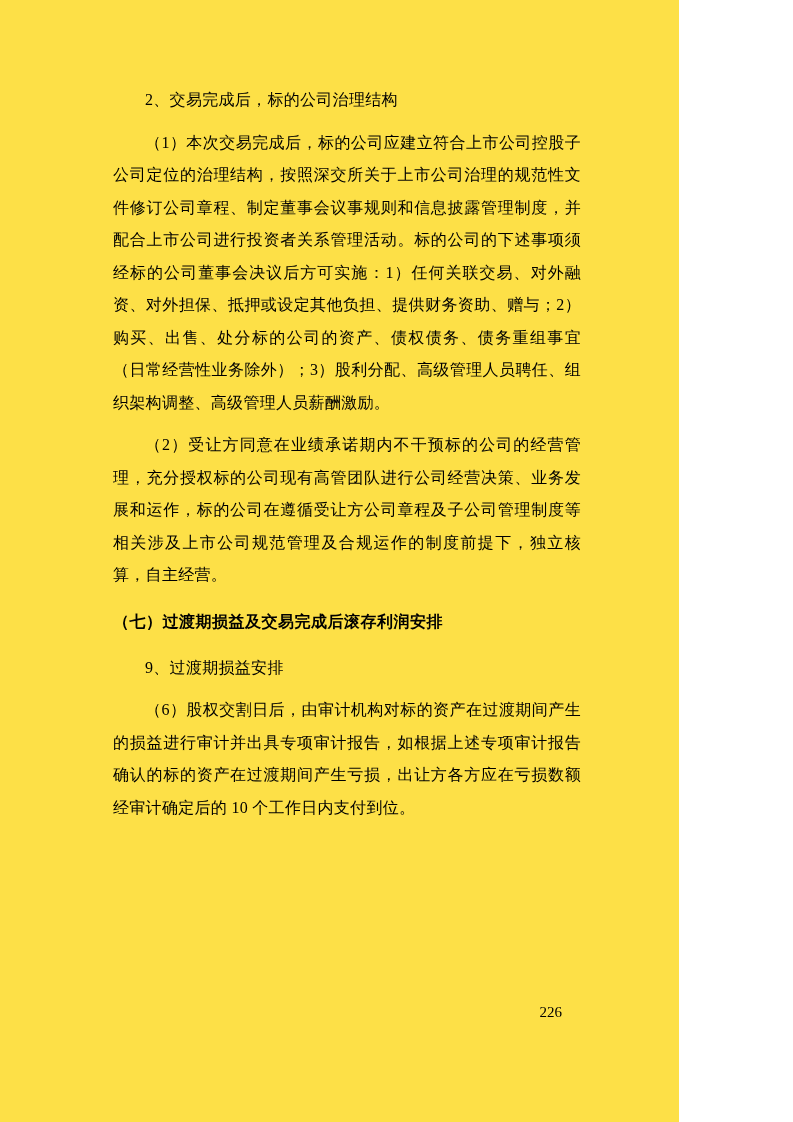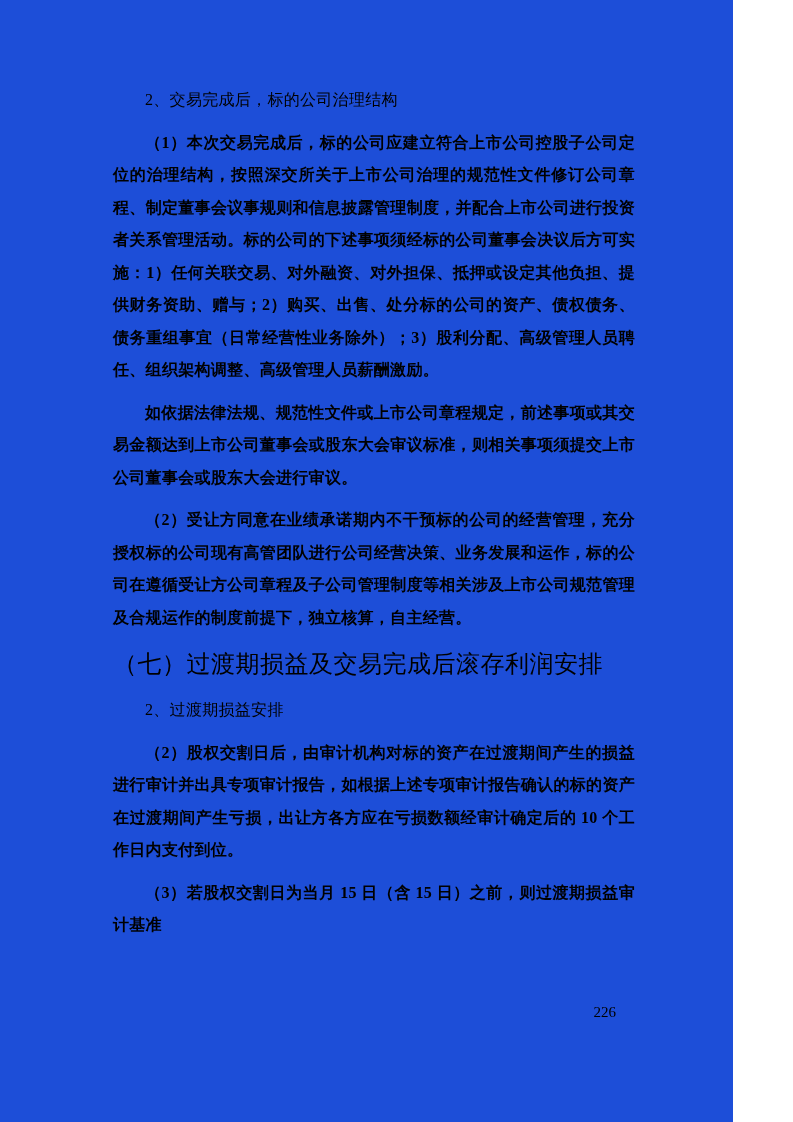--- a/index.html
+++ b/index.html
@@ -2,51 +2,50 @@
 <html><head>
 <meta charset="utf-8">
 <style>
   html, body {
     margin: 0;
     padding: 0;
     background: #ffffff;
   }
   .page {
     position: relative;
-    width: 733px;
+    width: 679px;
     height: 1122px;
-    background: #1d4ed8;
+    background: #fde047;
     box-sizing: border-box;
     padding: 84px 98px 0 113px;
     font-family: "Liberation Serif", "DejaVu Serif", serif;
     color: #000000;
     overflow: hidden;
   }
   .para {
     font-size: 16px;
     line-height: 32.5px;
     text-align: justify;
     text-justify: inter-ideograph;
     text-indent: 2em;
     margin: 0 0 10px 0;
     letter-spacing: 0.3px;
-    font-weight: bold;
   }
   .subheading {
     font-size: 16px;
     line-height: 32.5px;
     text-indent: 2em;
     text-align: left;
     margin: 0 0 10px 0;
     letter-spacing: 0.3px;
   }
   .section-heading {
     font-family: "Liberation Sans", "DejaVu Sans", sans-serif;
-    font-weight: normal;
-    font-size: 24px;
+    font-weight: bold;
+    font-size: 16px;
     line-height: 34px;
     text-indent: 0;
     text-align: left;
     margin: 13px 0 13px 0;
     letter-spacing: 0.5px;
   }
   .page-number {
     position: absolute;
     top: 1002px;
     right: 117px;
@@ -58,29 +57,27 @@
 </style>
 </head>
 <body>
 
 <div class="page">
 
   <p class="subheading">2、交易完成后，标的公司治理结构</p>
 
   <p class="para">（1）本次交易完成后，标的公司应建立符合上市公司控股子公司定位的治理结构，按照深交所关于上市公司治理的规范性文件修订公司章程、制定董事会议事规则和信息披露管理制度，并配合上市公司进行投资者关系管理活动。标的公司的下述事项须经标的公司董事会决议后方可实施：1）任何关联交易、对外融资、对外担保、抵押或设定其他负担、提供财务资助、赠与；2）购买、出售、处分标的公司的资产、债权债务、债务重组事宜（日常经营性业务除外）；3）股利分配、高级管理人员聘任、组织架构调整、高级管理人员薪酬激励。</p>
 
-  <p class="para">如依据法律法规、规范性文件或上市公司章程规定，前述事项或其交易金额达到上市公司董事会或股东大会审议标准，则相关事项须提交上市公司董事会或股东大会进行审议。</p>
 
   <p class="para">（2）受让方同意在业绩承诺期内不干预标的公司的经营管理，充分授权标的公司现有高管团队进行公司经营决策、业务发展和运作，标的公司在遵循受让方公司章程及子公司管理制度等相关涉及上市公司规范管理及合规运作的制度前提下，独立核算，自主经营。</p>
 
 
   <h2 class="section-heading">（七）过渡期损益及交易完成后滚存利润安排</h2>
 
-  <p class="subheading">2、过渡期损益安排</p>
+  <p class="subheading">9、过渡期损益安排</p>
 
 
-  <p class="para">（2）股权交割日后，由审计机构对标的资产在过渡期间产生的损益进行审计并出具专项审计报告，如根据上述专项审计报告确认的标的资产在过渡期间产生亏损，出让方各方应在亏损数额经审计确定后的 10 个工作日内支付到位。</p>
+  <p class="para">（6）股权交割日后，由审计机构对标的资产在过渡期间产生的损益进行审计并出具专项审计报告，如根据上述专项审计报告确认的标的资产在过渡期间产生亏损，出让方各方应在亏损数额经审计确定后的 10 个工作日内支付到位。</p>
 
-  <p class="para">（3）若股权交割日为当月 15 日（含 15 日）之前，则过渡期损益审计基准</p>
 
   <div class="page-number">226</div>
 
 </div>
 
 </body></html>

